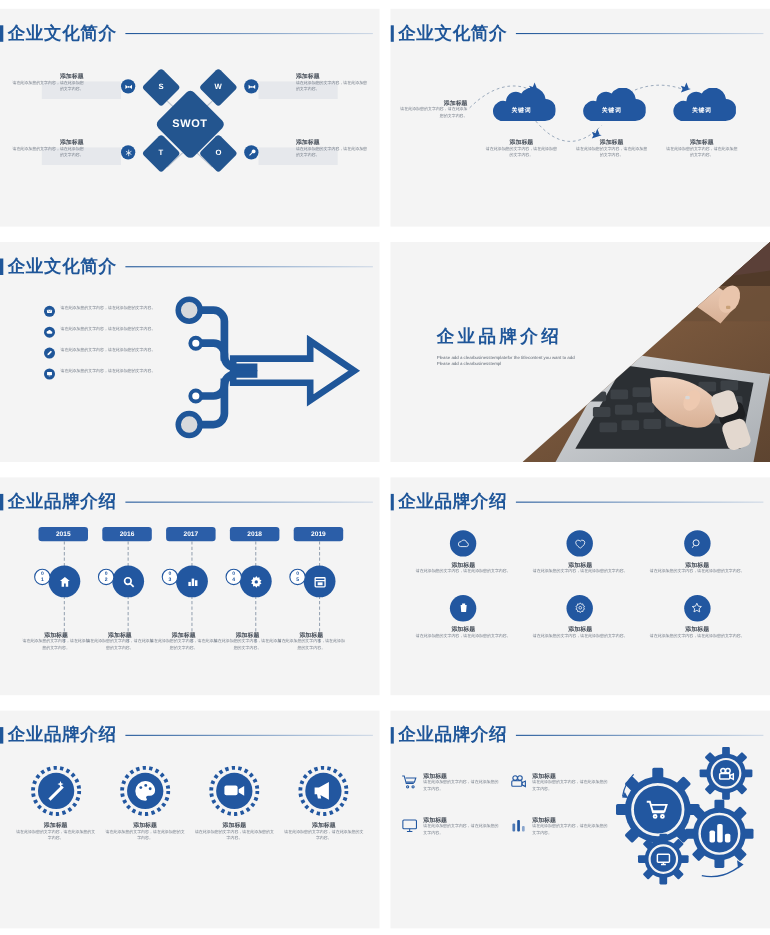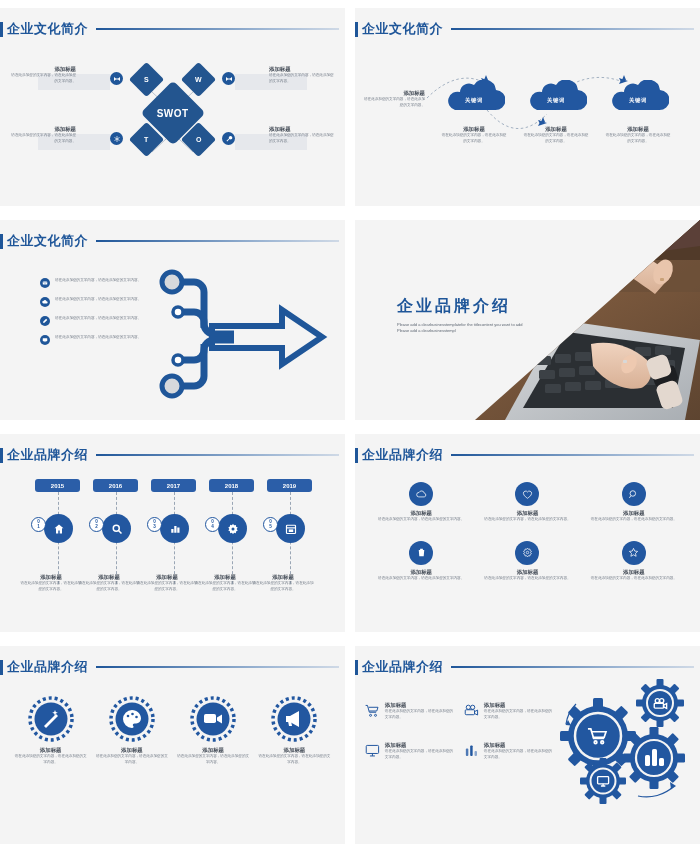--- a/index.html
+++ b/index.html
@@ -26,21 +26,21 @@
   }
   
   .stitle {
     position: absolute; left: 0; top: 12px;
     display: flex; align-items: center; width: 100%;
   }
   .stitle .bar {
     width: 3px; height: 15px; background: #1f5699; margin-right: 4px;
   }
   .stitle .txt {
-    font-size: 13px; font-weight: bold; color: #1f5699;
+    font-size: 16px; font-weight: bold; color: #1f5699;
     letter-spacing: .5px; white-space: nowrap;
   }
   .stitle .rule {
     flex: 1; height: 1.5px; margin-left: 8px; margin-right: 6px;
     background: linear-gradient(to right, #1f5699, #9fb7d4 70%, #cfd9e6);
   }
   .body-txt { font-size: 3.6px; color: #6b7480; line-height: 1.55; }
   .sub-title { font-size: 5.4px; font-weight: bold; color: #444c57; }
   svg { display: block; }
 

